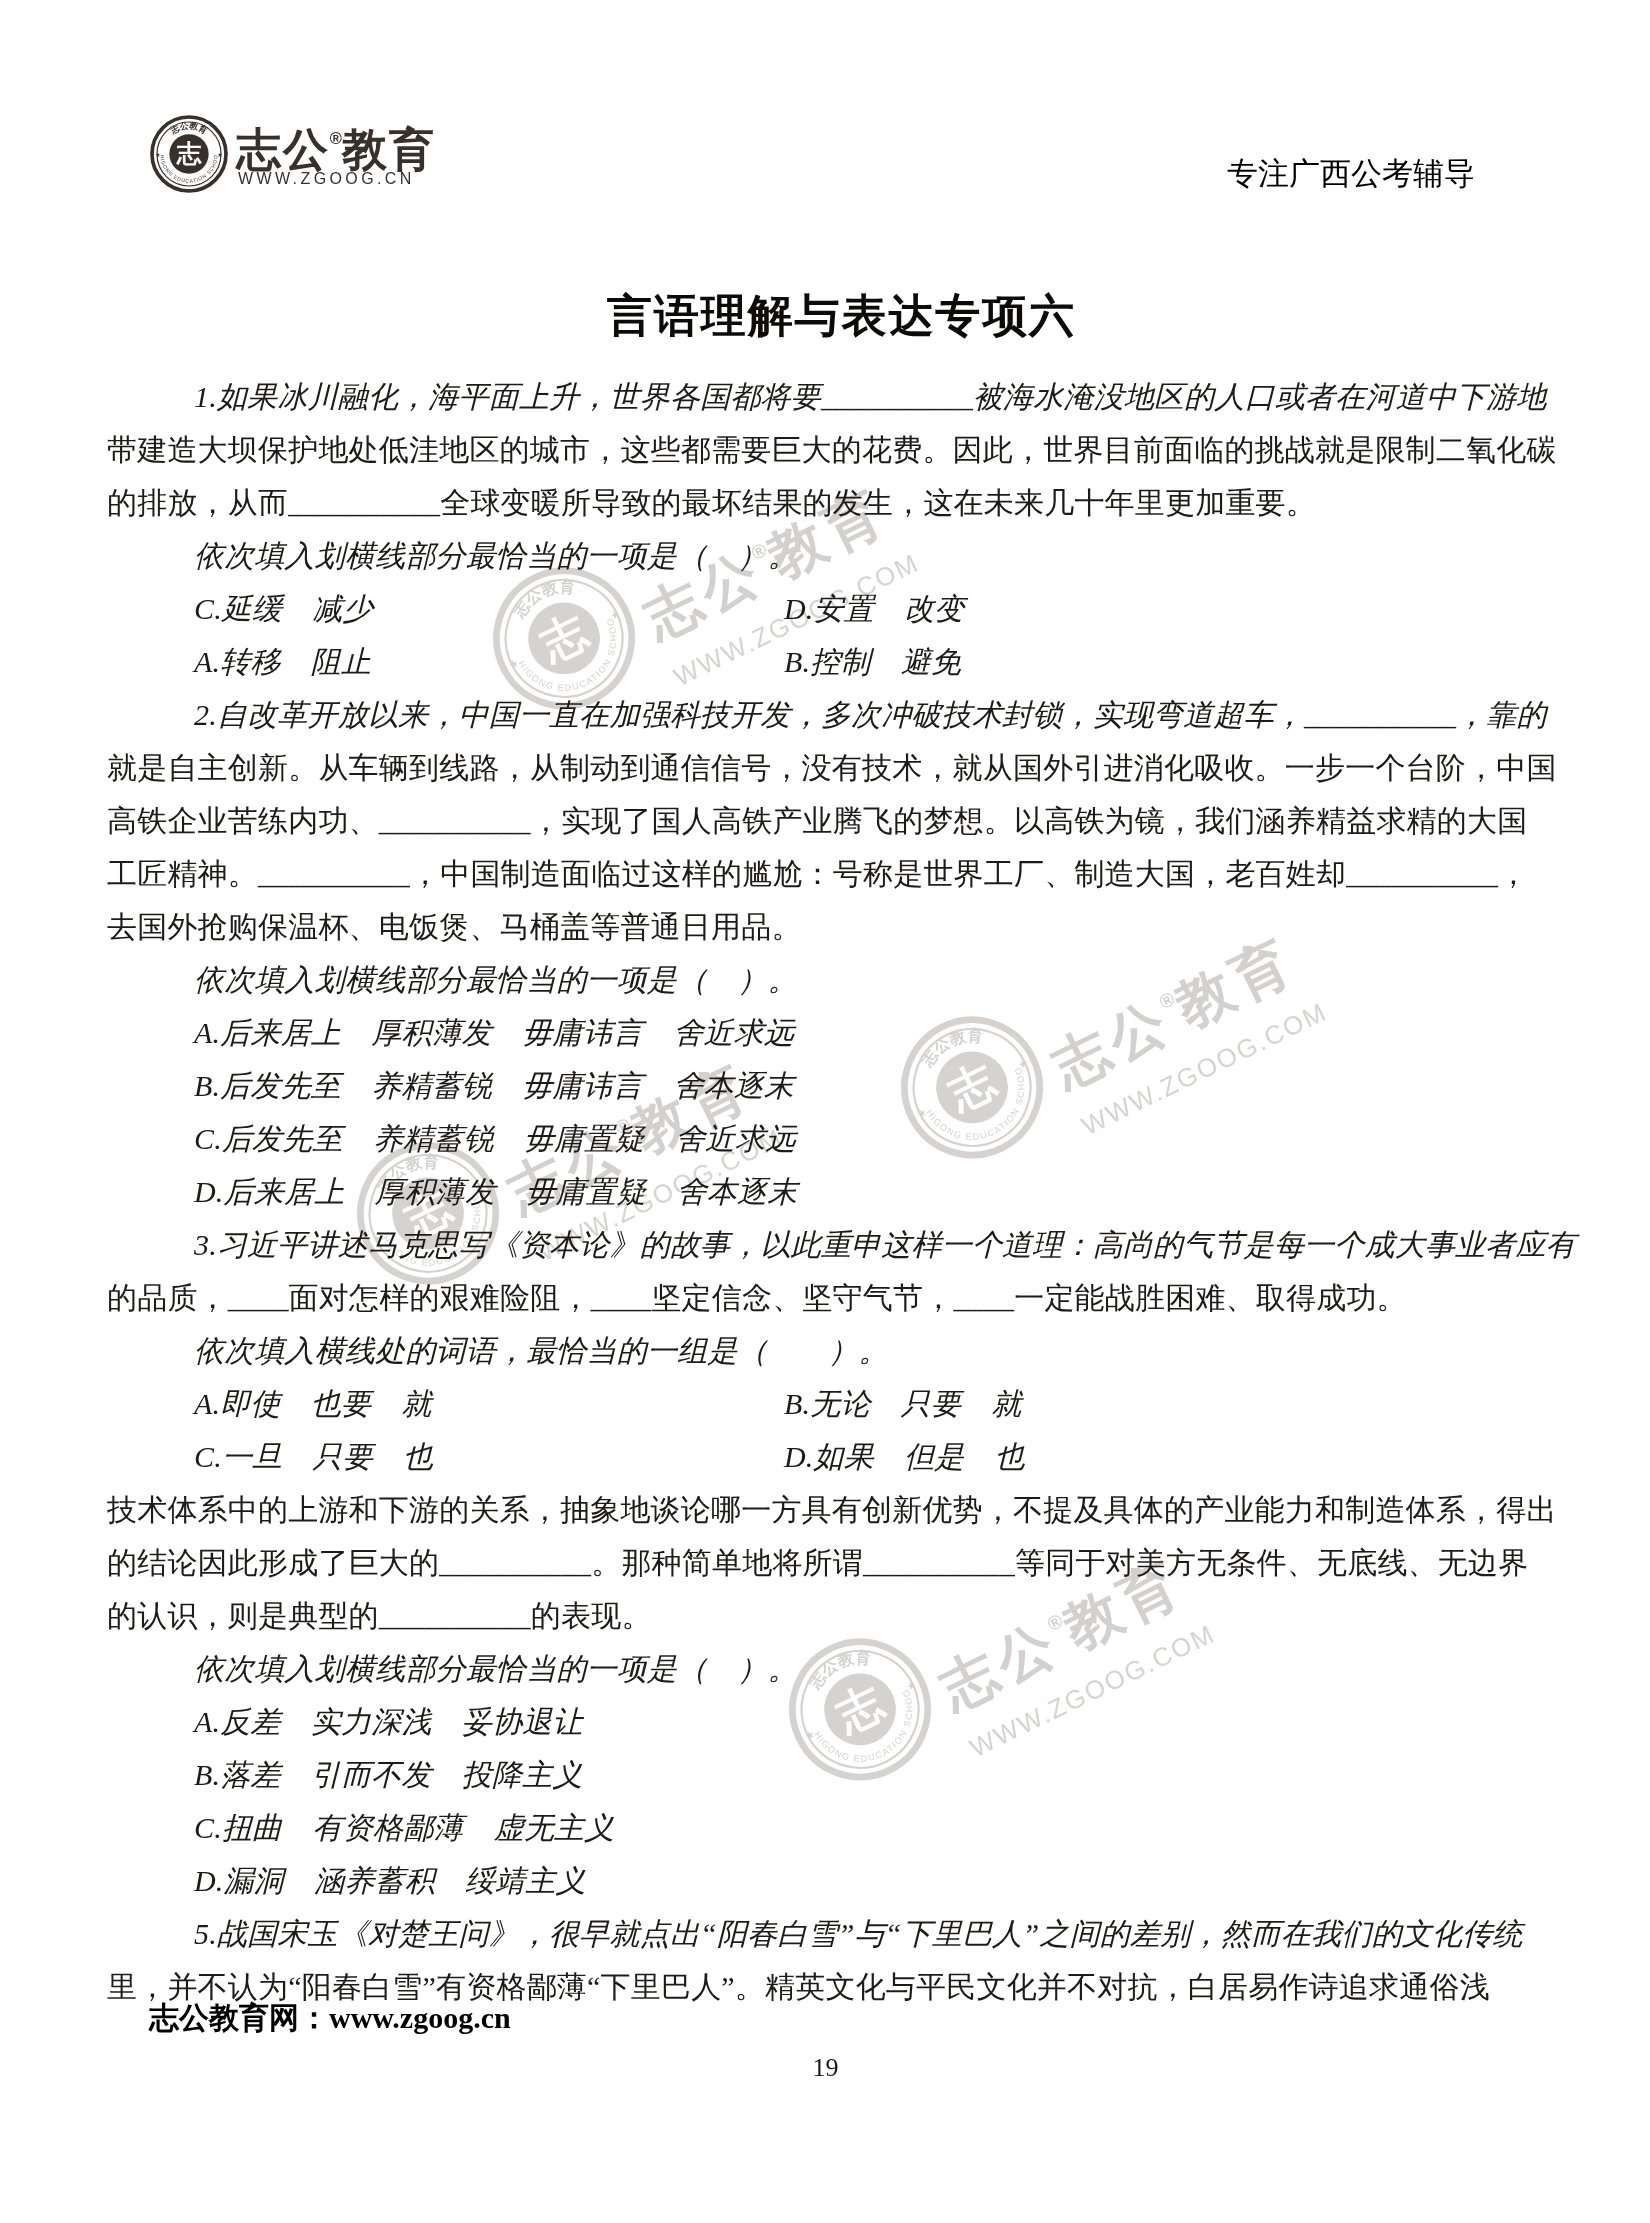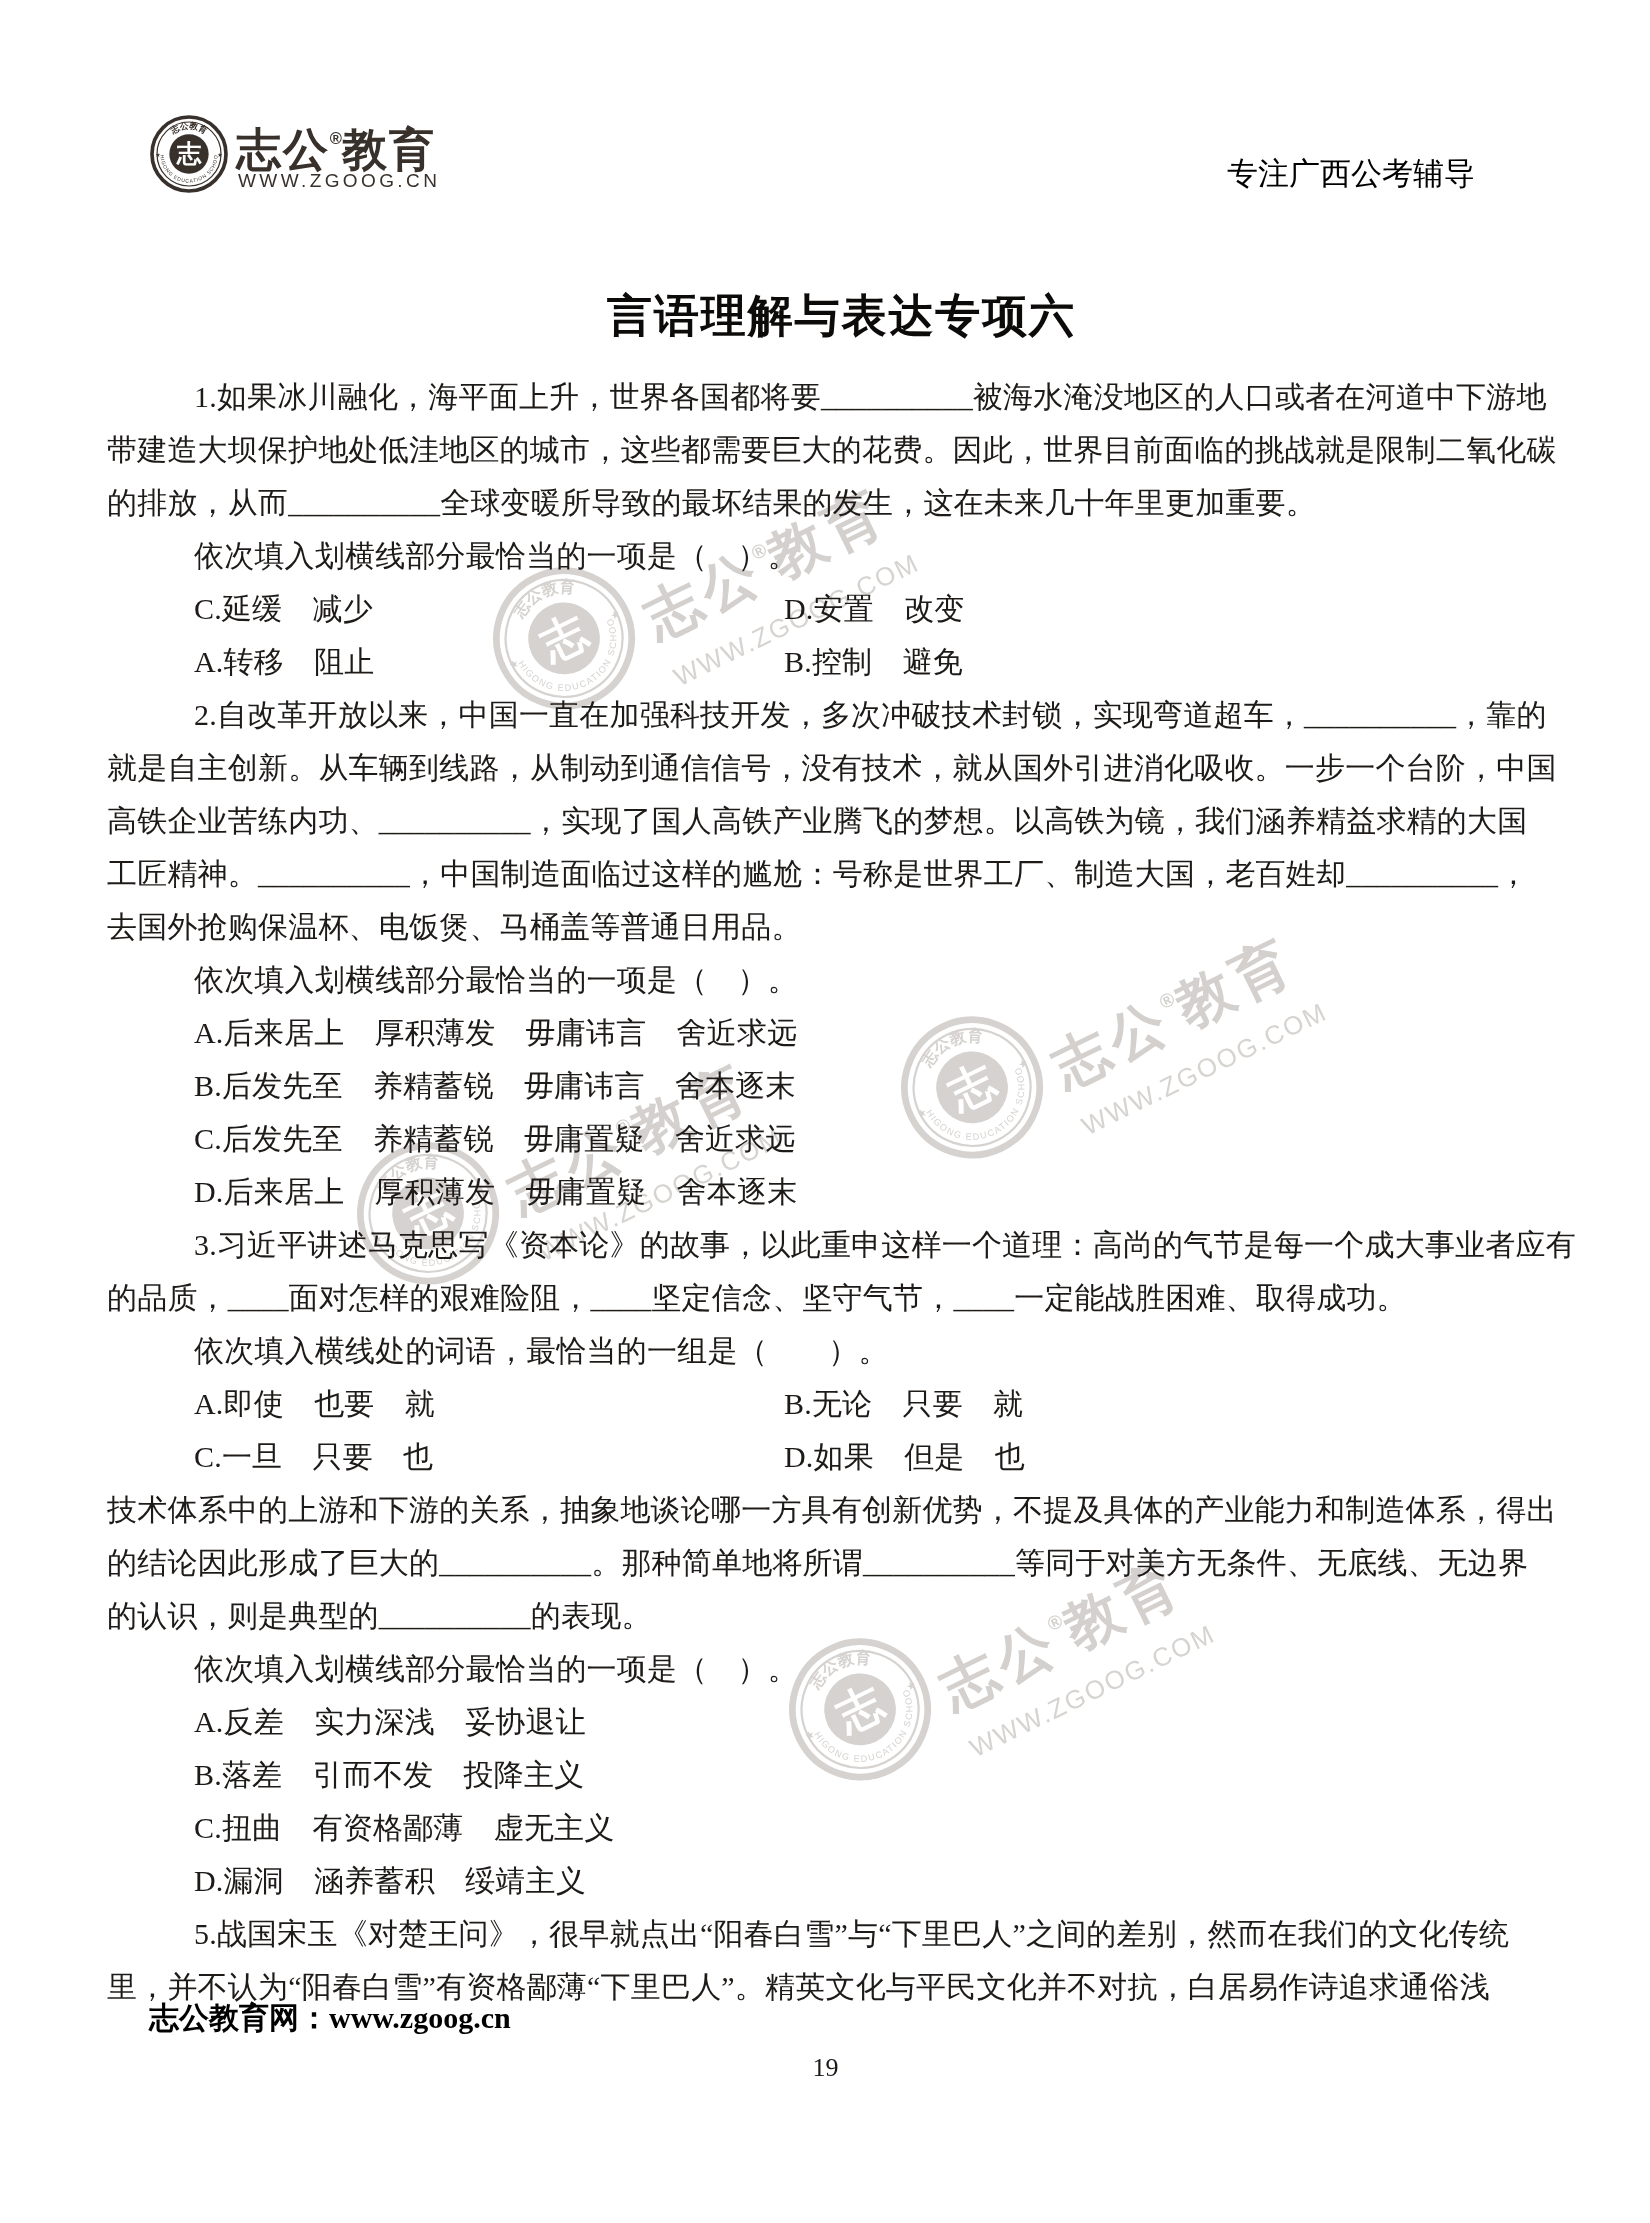--- a/index.html
+++ b/index.html
@@ -24,34 +24,34 @@
 
   
   header{position:absolute;left:0;top:0;width:100%;z-index:3;}
   .logo-seal{position:absolute;left:149px;top:114px;width:80px;height:80px;}
   .logo-brand{position:absolute;left:236px;top:113px;
               font-family:"Liberation Sans","DejaVu Sans",sans-serif;font-weight:bold;
               font-size:45px;line-height:50px;letter-spacing:1.9px;color:#38302b;}
   .logo-brand sup{font-size:16.5px;letter-spacing:0;vertical-align:21.3px;}
   .logo-url{position:absolute;left:238px;top:170px;
             font-family:"Liberation Sans","DejaVu Sans",sans-serif;
-            font-size:19px;letter-spacing:3.4px;color:#38302b;}
+            font-size:16px;letter-spacing:3.4px;color:#38302b;}
   .slogan{position:absolute;right:176px;top:154px;font-weight:normal;
           font-size:31px;line-height:39px;color:#000;}
 
   
   .title{position:absolute;left:0;top:270px;width:100%;margin:16px;text-align:center;
          font-family:"Liberation Sans","DejaVu Sans",sans-serif;
          font-size:45px;font-weight:bold;letter-spacing:1.9px;color:#0d0b0a;z-index:2;}
 
   
   .doc{position:absolute;left:107px;top:370px;width:1444px;z-index:2;}
   .line{position:relative;height:53px;line-height:53px;font-size:30px;
         white-space:nowrap;letter-spacing:0.2px;}
-  .line.ind{padding-left:87px;}
+  .line.ind{padding-left:87px;font-style:italic;}
   .col2{position:absolute;left:677px;top:0;}
 
   
   .footer-site{position:absolute;left:149px;top:1998px;font-size:30px;
                font-weight:bold;color:#000;z-index:2;}
   .footer-page{position:absolute;left:0;top:2053px;width:100%;text-align:center;
                font-size:26px;color:#1d1a18;z-index:2;}
 </style>
 </head>
 <body>

